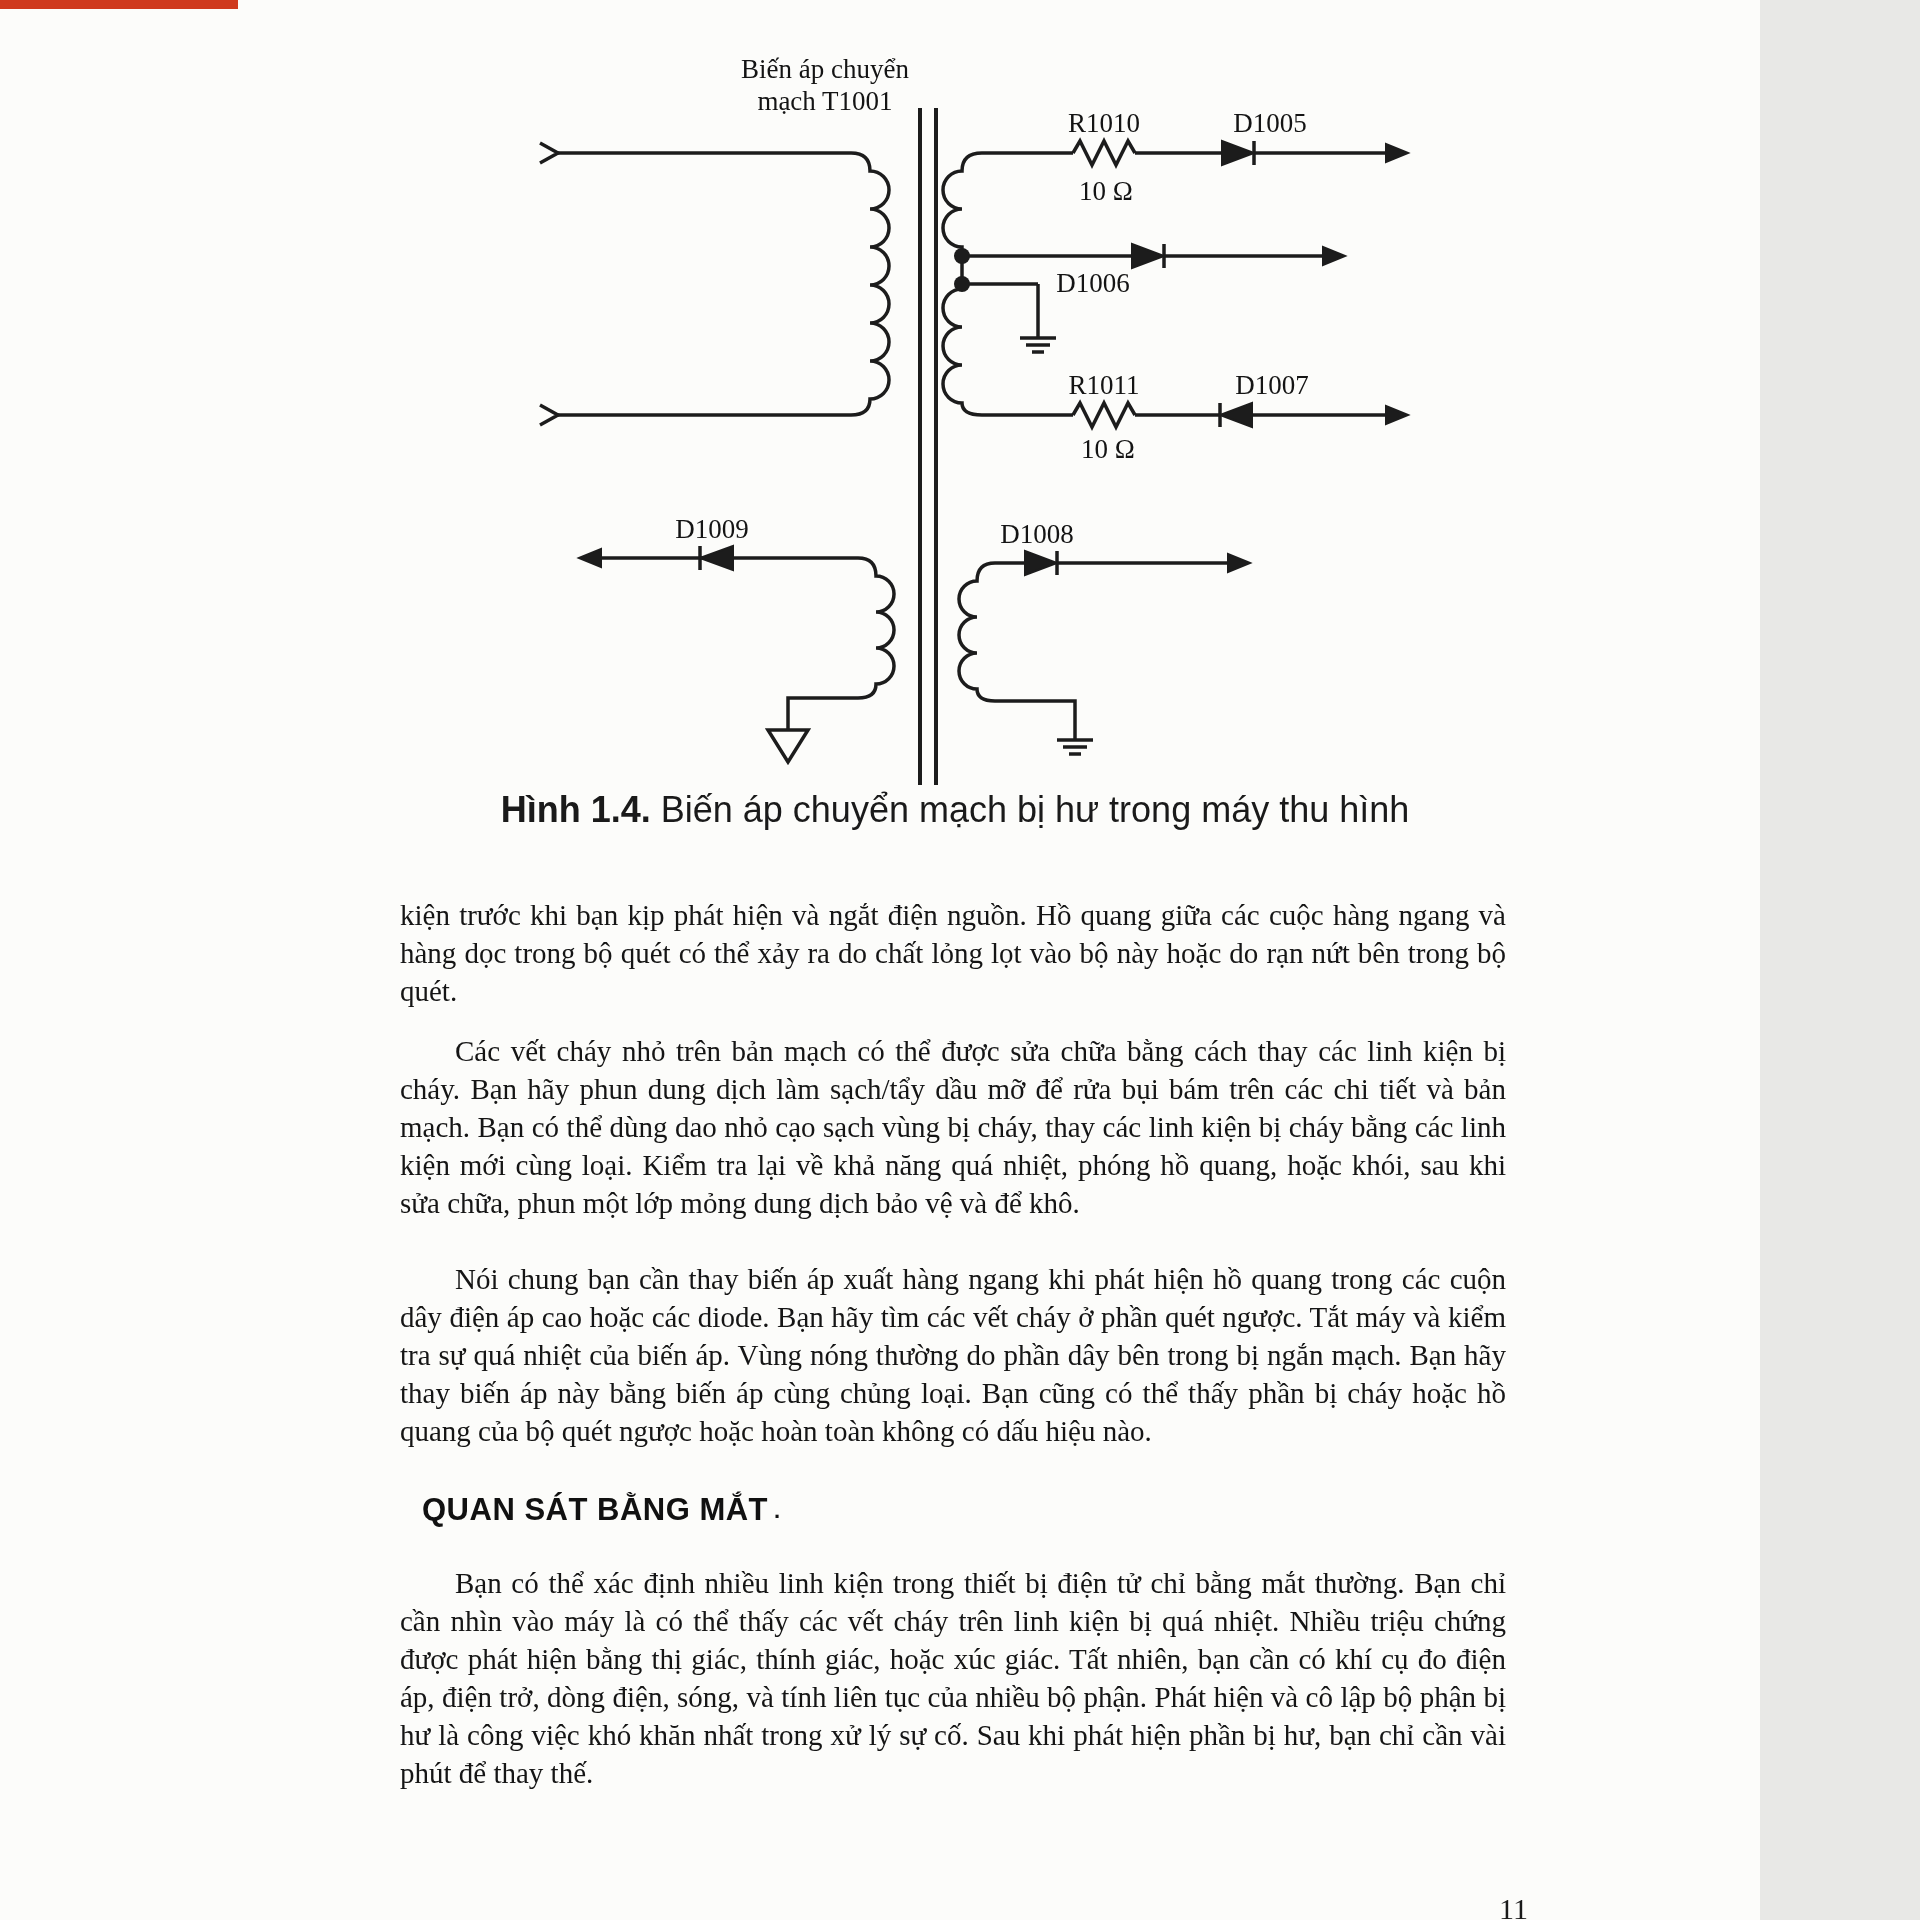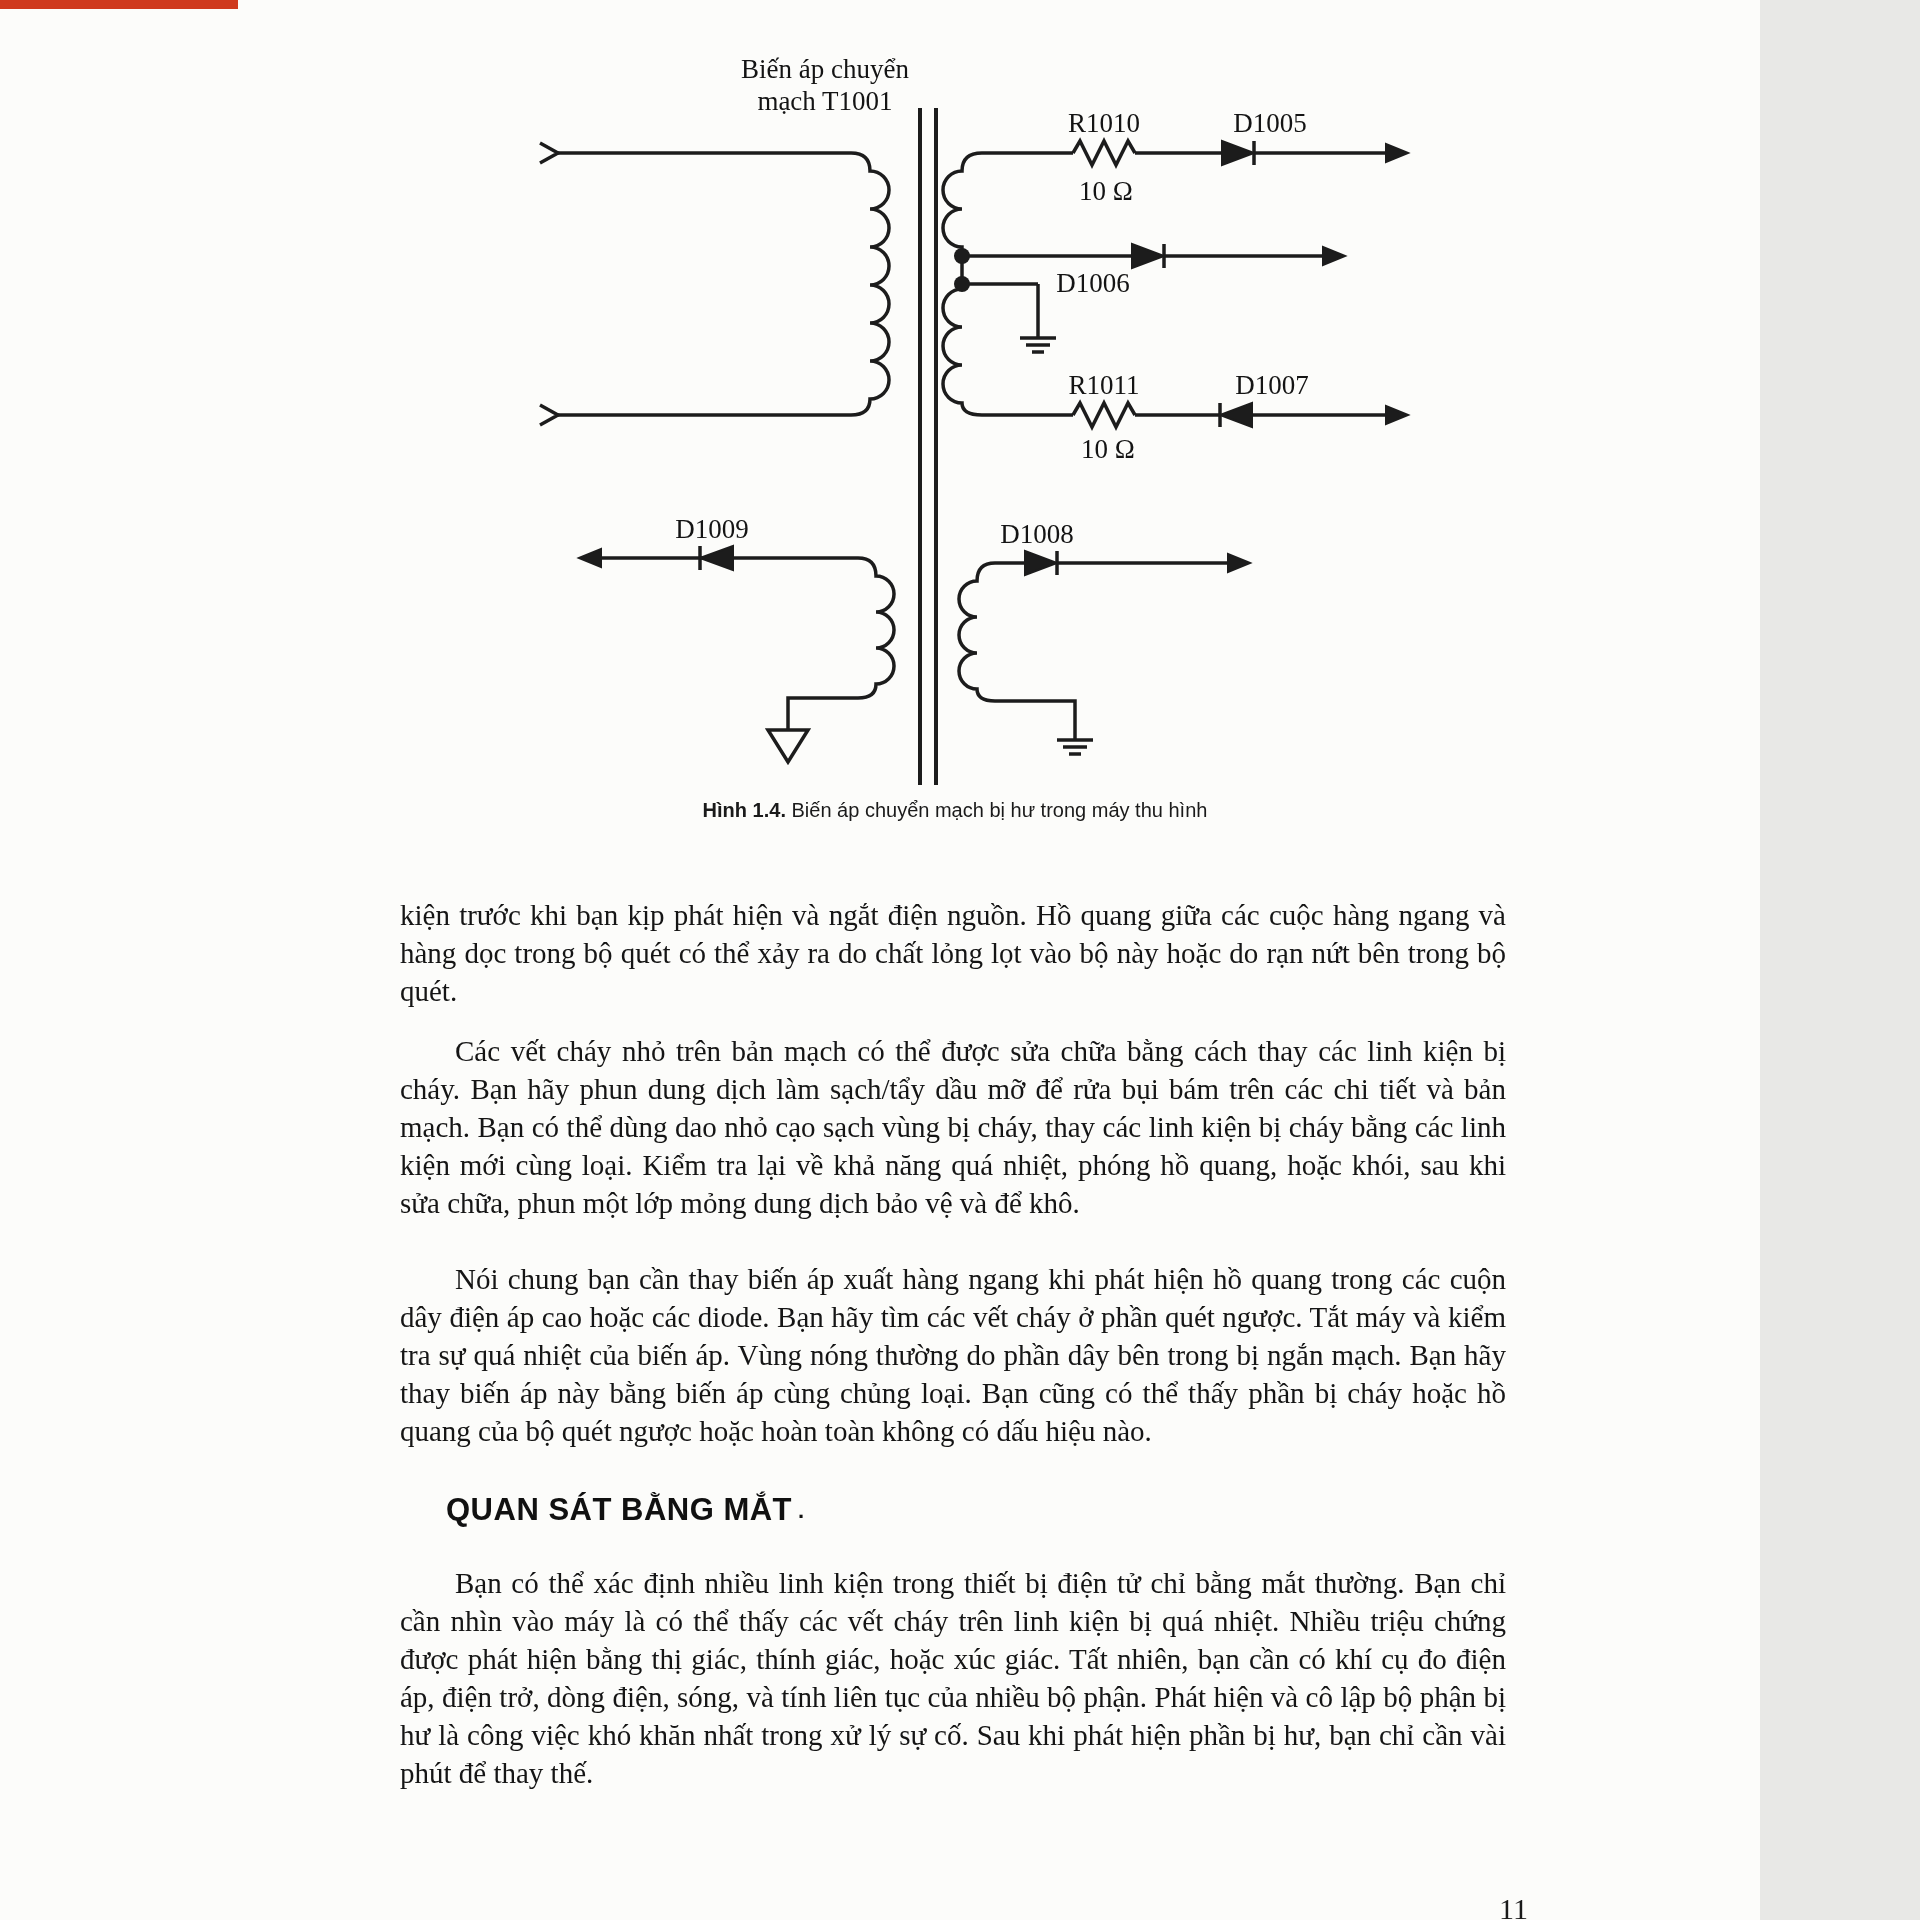--- a/index.html
+++ b/index.html
@@ -12,31 +12,31 @@
   
   #figure-svg{position:absolute;left:480px;top:40px;width:1000px;height:750px;}
   #figure-svg path, #figure-svg line, #figure-svg polyline{fill:none;stroke:#1c1c1c;stroke-width:3.5;}
   #figure-svg .core{stroke-width:4;}
   #figure-svg polygon{fill:#1c1c1c;stroke:#1c1c1c;stroke-width:2;}
   #figure-svg polygon.open{fill:none;stroke-width:3.5;}
   #figure-svg text{fill:#141414;font-family:"Liberation Serif", serif;font-size:27px;stroke:none;}
   
   .caption{
     position:absolute;left:455px;top:792px;width:1000px;text-align:center;
-    font-family:"Liberation Sans", sans-serif;font-size:20px;line-height:36px;color:#1a1a1a;
+    font-family:"Liberation Sans", sans-serif;font-size:36px;line-height:36px;color:#1a1a1a;
   }
   .caption b{font-weight:bold;}
   
   .para{
     position:absolute;left:400px;width:1106px;text-align:justify;
     font-size:29px;line-height:38px;color:#151515;text-indent:55px;
   }
   .para.noindent{text-indent:0;}
   .section-heading{
-    position:absolute;left:446px;top:1492px;
+    position:absolute;left:422px;top:1492px;
     font-family:"Liberation Sans", sans-serif;font-weight:bold;font-size:31px;color:#111;
     letter-spacing:0.5px;
   }
   .section-heading .dot{font-size:22px;vertical-align:2px;padding-left:6px;}
   .page-number{
     position:absolute;left:422px;top:1892px;width:1106px;text-align:right;
     font-size:30px;color:#1a1a1a;
   }
 </style>
 </head>

